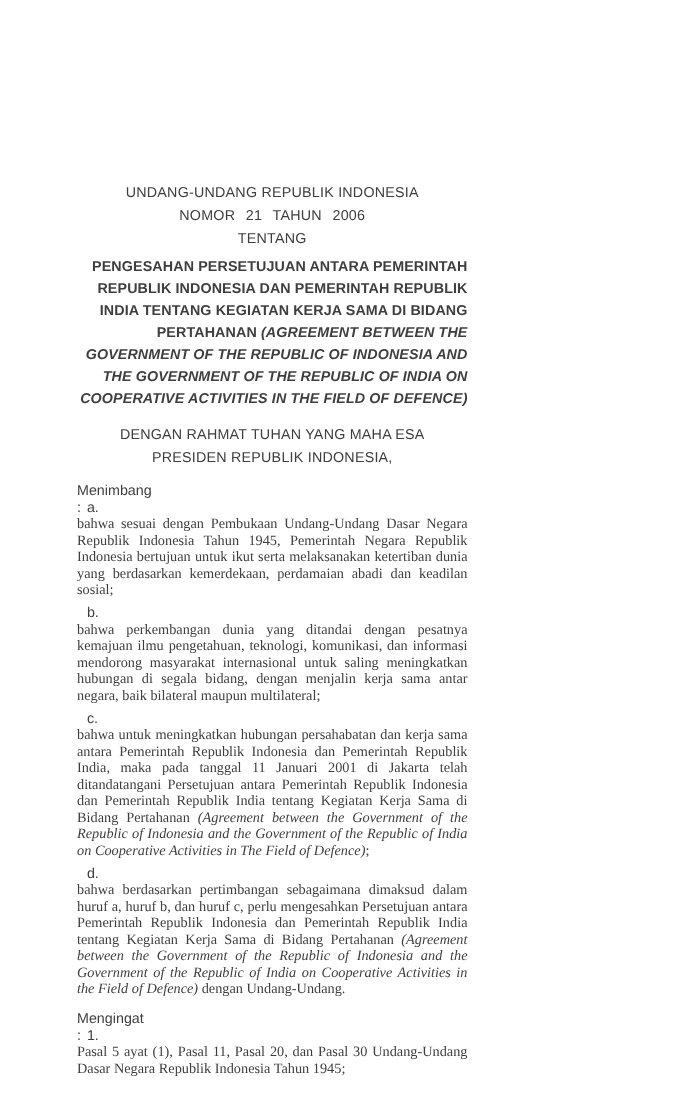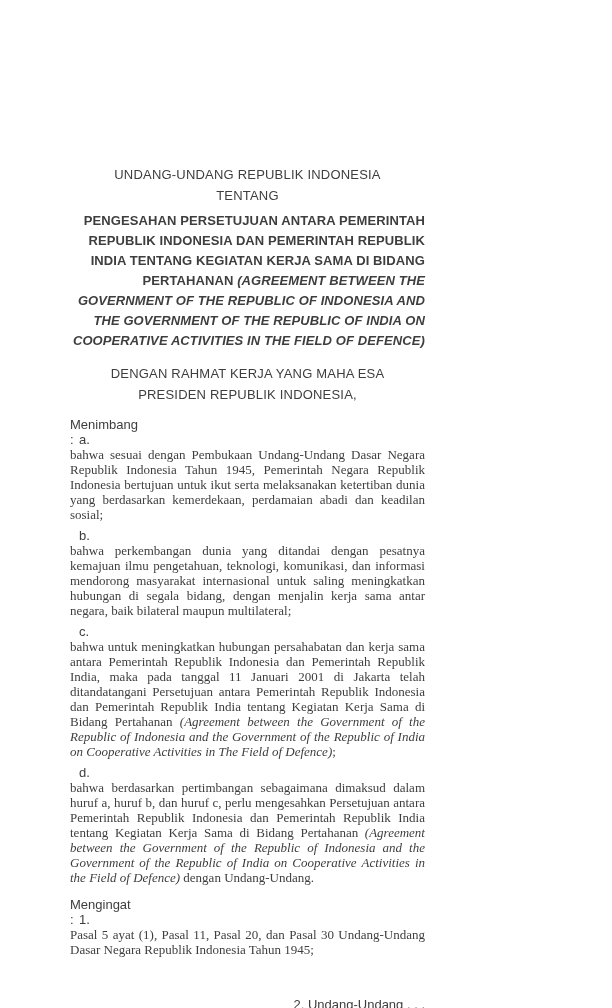--- a/index.html
+++ b/index.html
@@ -83,27 +83,28 @@
     line-height: 15px;
   }
 </style>
 </head>
 <body style="background: rgb(255, 255, 255); color: rgb(62, 62, 62);">
 
 <div class="page">
 
   <div class="header">
     <div class="h-line">UNDANG-UNDANG REPUBLIK INDONESIA</div>
+    <div class="h-line spaced">NOMOR 21 TAHUN 2006</div>
     <div class="h-line">TENTANG</div>
   </div>
 
   <div class="subject"><span>PENGESAHAN PERSETUJUAN ANTARA PEMERINTAH REPUBLIK INDONESIA DAN PEMERINTAH REPUBLIK INDIA TENTANG KEGIATAN KERJA SAMA DI BIDANG PERTAHANAN </span><span class="it">(AGREEMENT BETWEEN THE GOVERNMENT OF THE REPUBLIC OF INDONESIA AND THE GOVERNMENT OF THE REPUBLIC OF INDIA ON COOPERATIVE ACTIVITIES IN THE FIELD OF DEFENCE)</span></div>
 
   <div class="preamble">
-    <div class="h-line">DENGAN RAHMAT KERJA YANG MAHA ESA</div>
+    <div class="h-line">DENGAN RAHMAT TUHAN YANG MAHA ESA</div>
     <div class="h-line">PRESIDEN REPUBLIK INDONESIA,</div>
   </div>
 
   <div class="section">
     <div class="row">
       <div class="label">Menimbang</div>
       <div class="marker">
         <span class="colon">:</span>
         <span class="mk">a.</span>
       </div>

